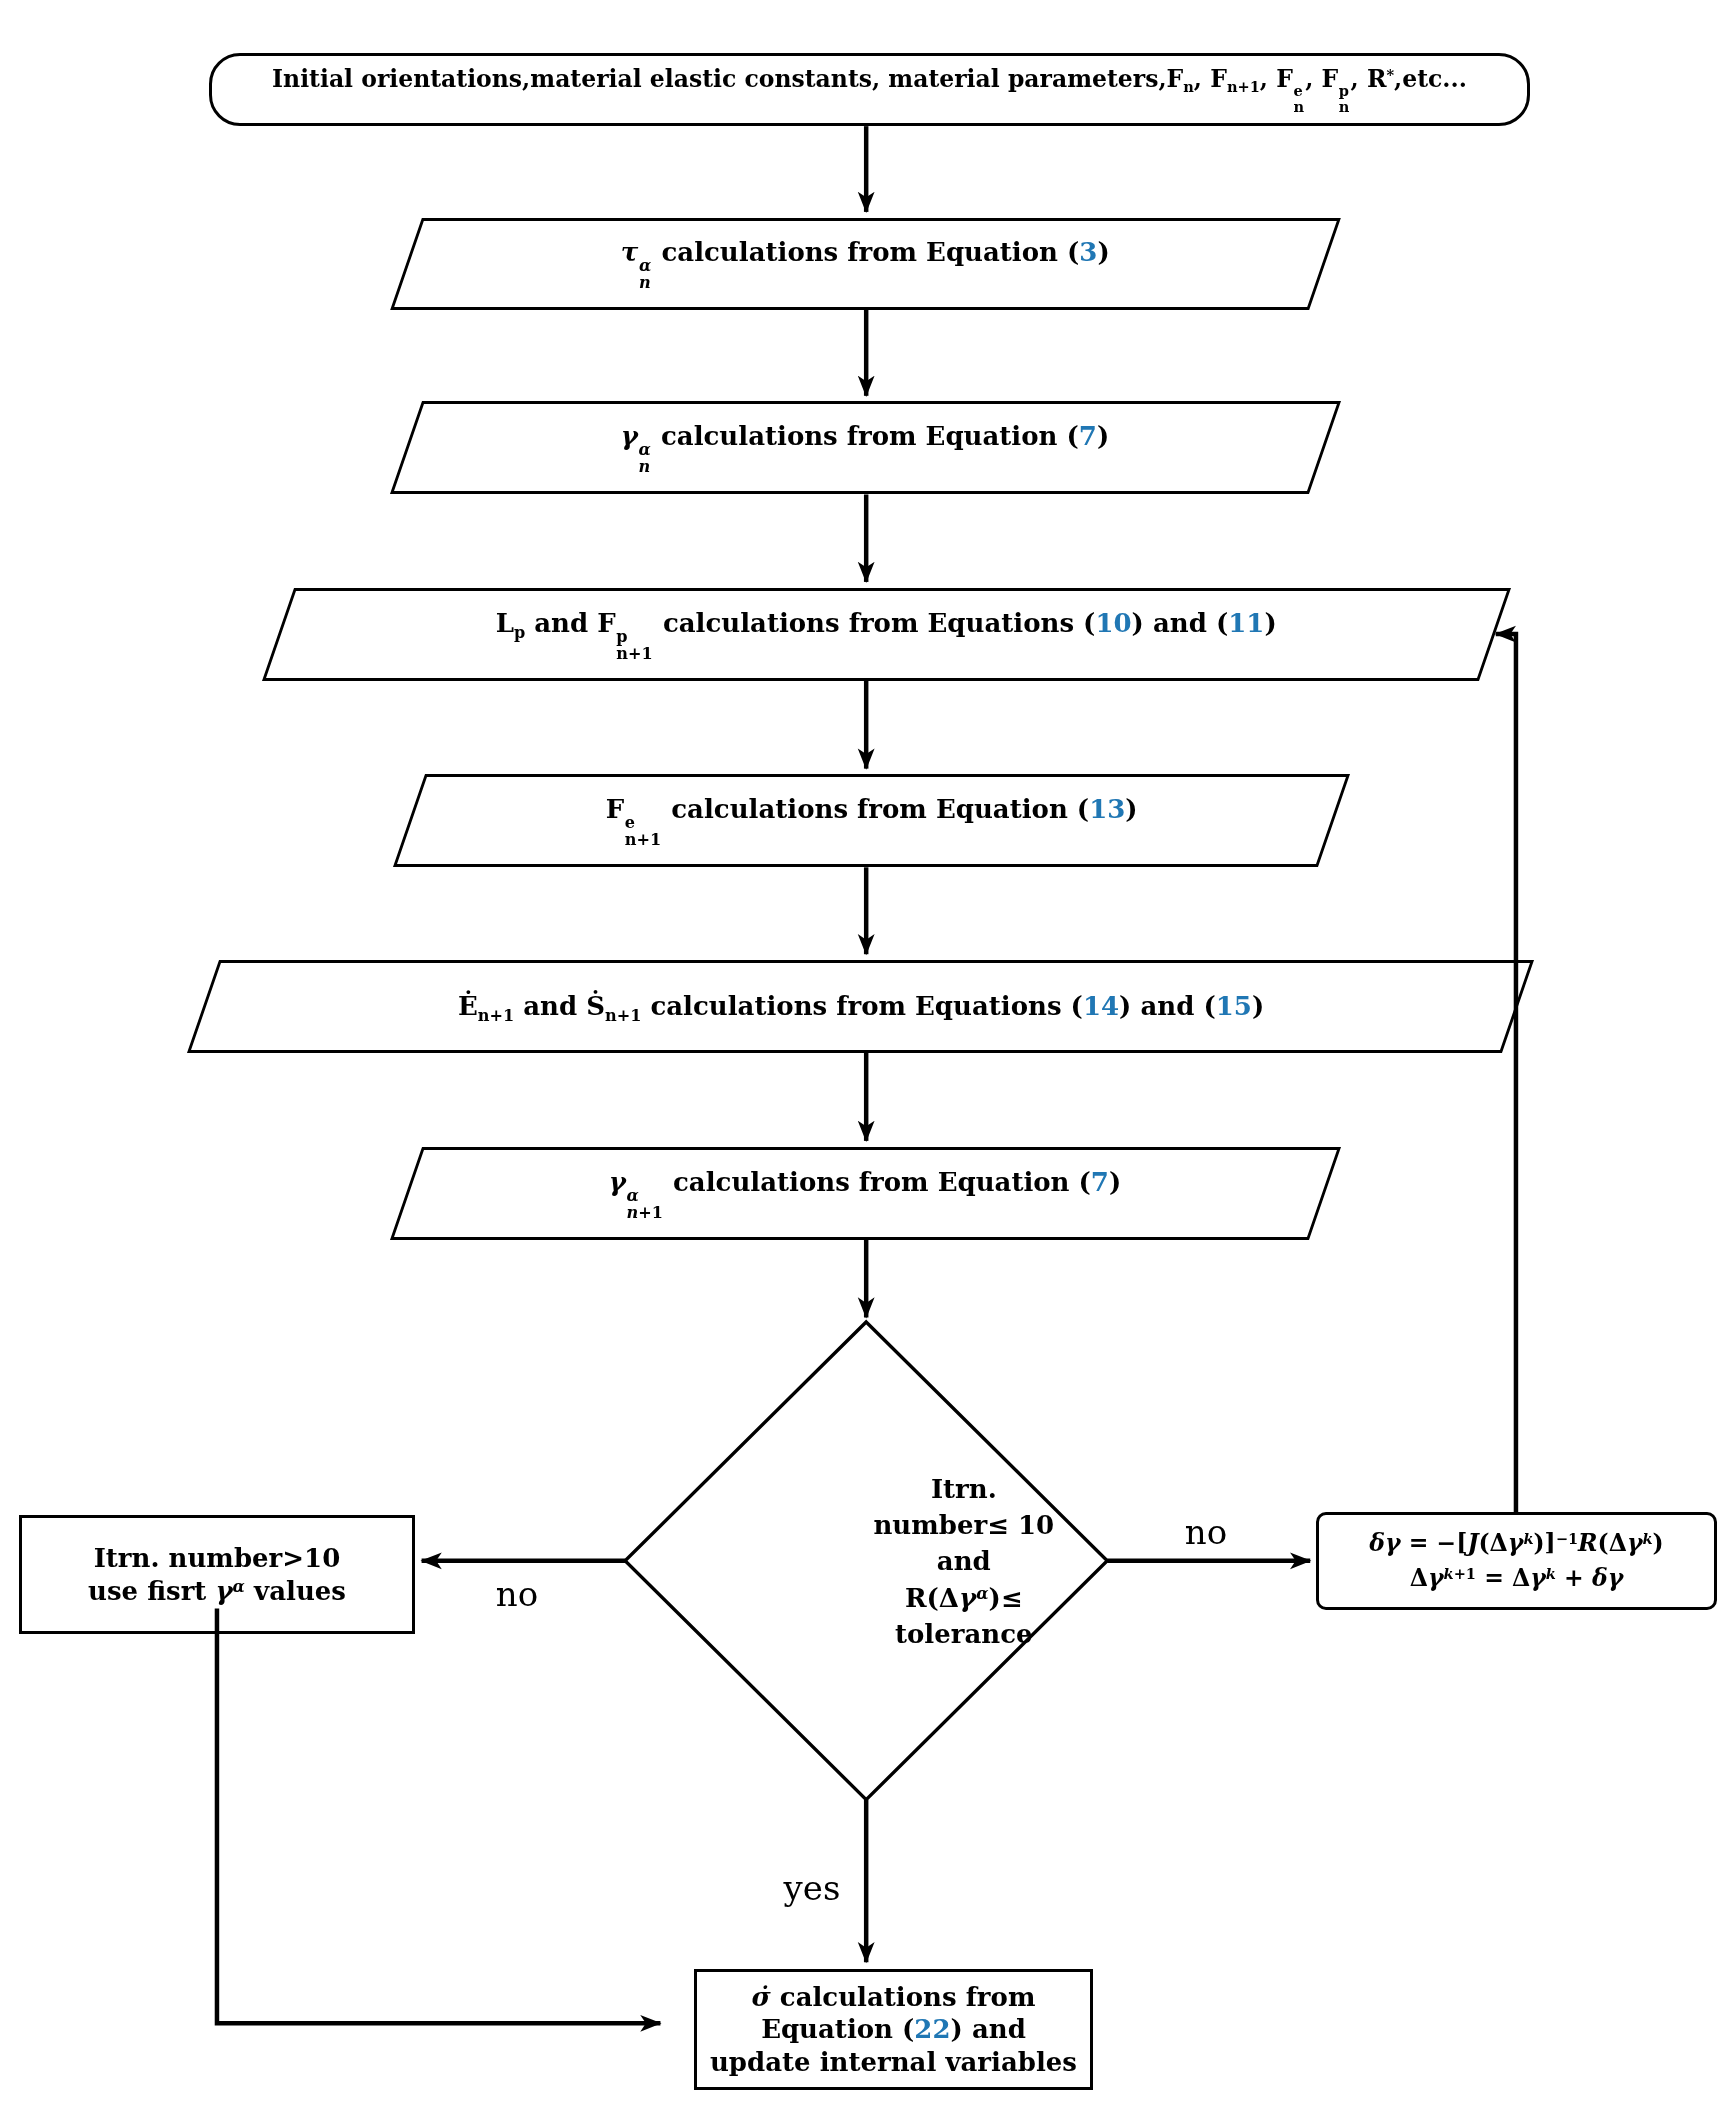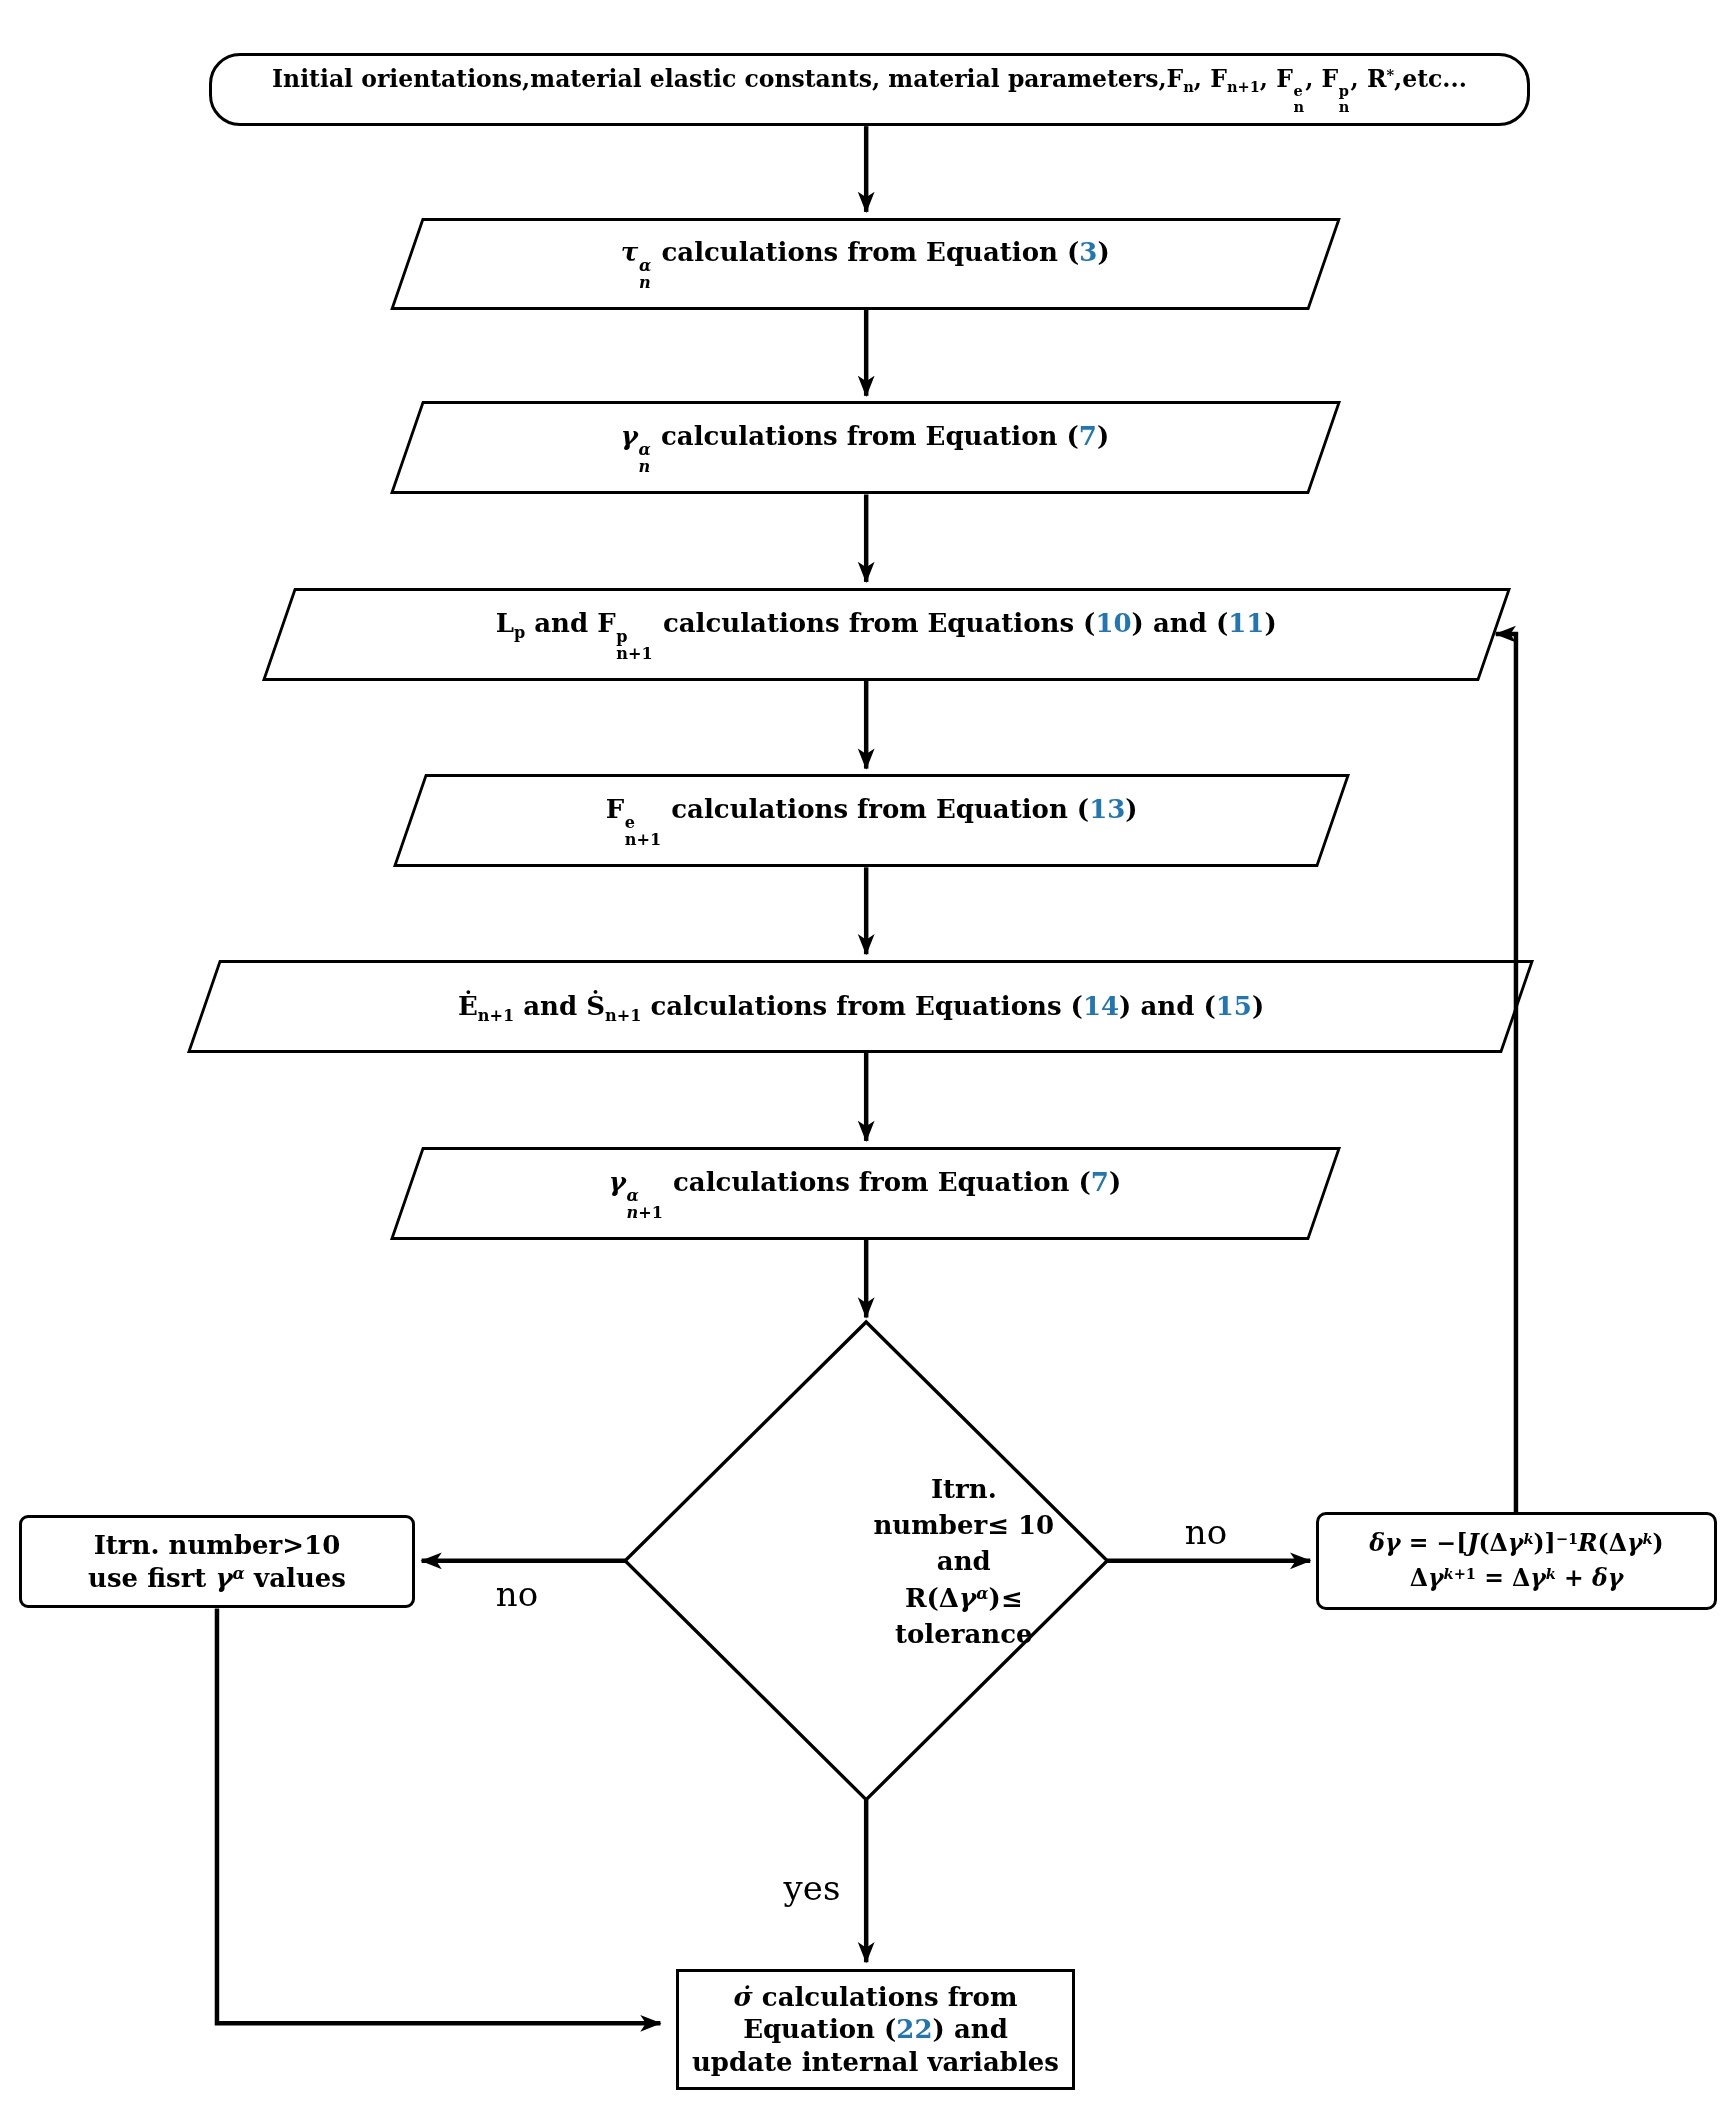--- a/index.html
+++ b/index.html
@@ -94,29 +94,29 @@
     <span class="label"><i>γ</i><span class="ss">
           <span><i>α</i></span>
           <span><i>n</i>+1</span>
         </span> calculations from Equation (<span class="eqn">7</span>)</span>
   </div>
 
   <div class="diamond-label fs-diamond" style="left:670px;top:1438px;width:392px;height:247px;">
     <span class="label">Itrn.<br>number≤ 10<br>and<br>R(Δ<i>γ</i><sup><i>α</i></sup>)≤<br>tolerance</span>
   </div>
 
-  <div class="node rect fs-node" style="left:19px;top:1515px;width:396px;height:93px;border-radius:9px;">
+  <div class="node rect fs-node" style="left:19px;top:1515px;width:396px;height:119px;">
     <span class="label">Itrn. number&gt;10<br>use fisrt <i>γ</i><sup><i>α</i></sup> values</span>
   </div>
 
   <div class="node rect fs-eqbox" style="left:1316px;top:1512px;width:401px;height:98px;border-width:3.9px;">
     <span class="label"><i>δγ</i> = −[<i>J</i>(Δ<i>γ</i><sup><i>k</i></sup>)]<sup>−1</sup><i>R</i>(Δ<i>γ</i><sup><i>k</i></sup>)<br>Δ<i>γ</i><sup><i>k</i>+1</sup> = Δ<i>γ</i><sup><i>k</i></sup> + <i>δγ</i></span>
   </div>
 
-  <div class="node rect fs-node" style="left:676px;top:1969px;width:399px;height:121px;">
+  <div class="node rect fs-node" style="left:694px;top:1969px;width:399px;height:121px;">
     <span class="label"><b><i>σ̇</i></b> calculations from<br>Equation (<span class="eqn">22</span>) and<br>update internal variables</span>
   </div>
 
   <svg class="overlay" width="1729" height="2108" viewBox="0 0 3084 3760">
     <defs>
       <marker id="ah" markerUnits="userSpaceOnUse" markerWidth="40" markerHeight="34" refX="36" refY="16" orient="auto">
         <path d="M0,1 L38,16 L0,31 L10,16 Z" fill="#000"></path>
       </marker>
     </defs>
 

